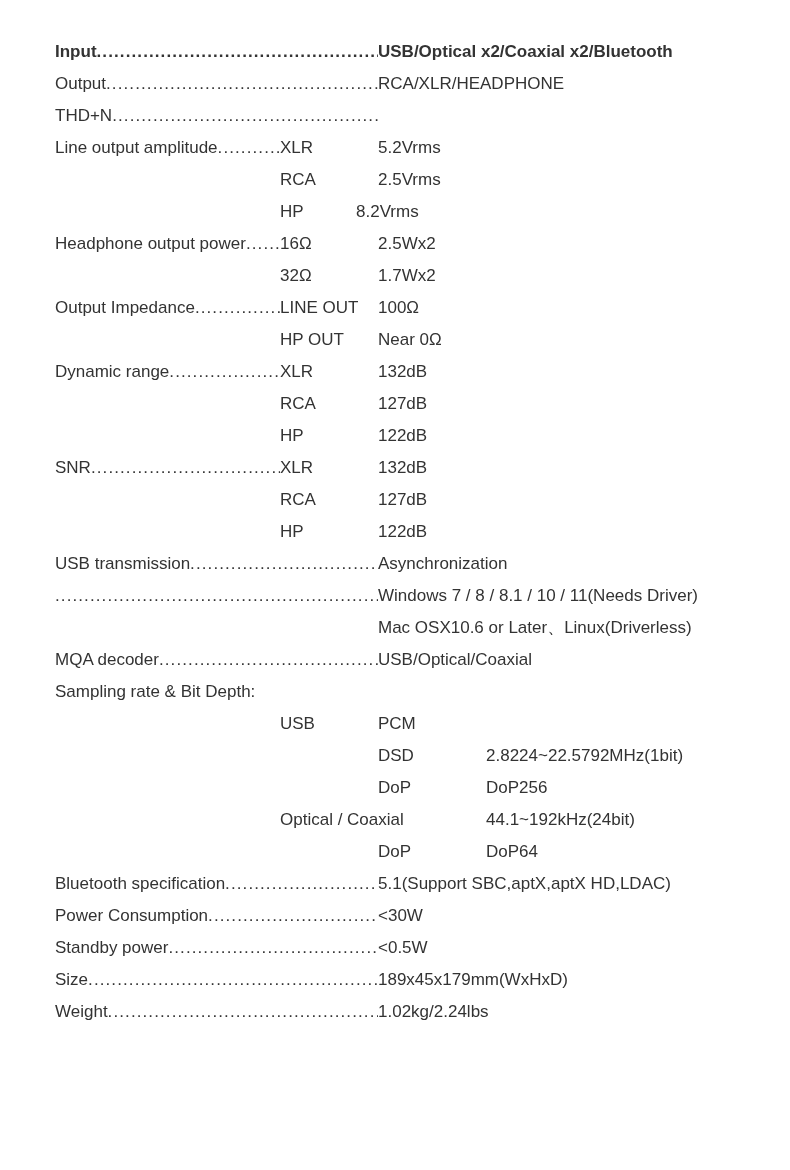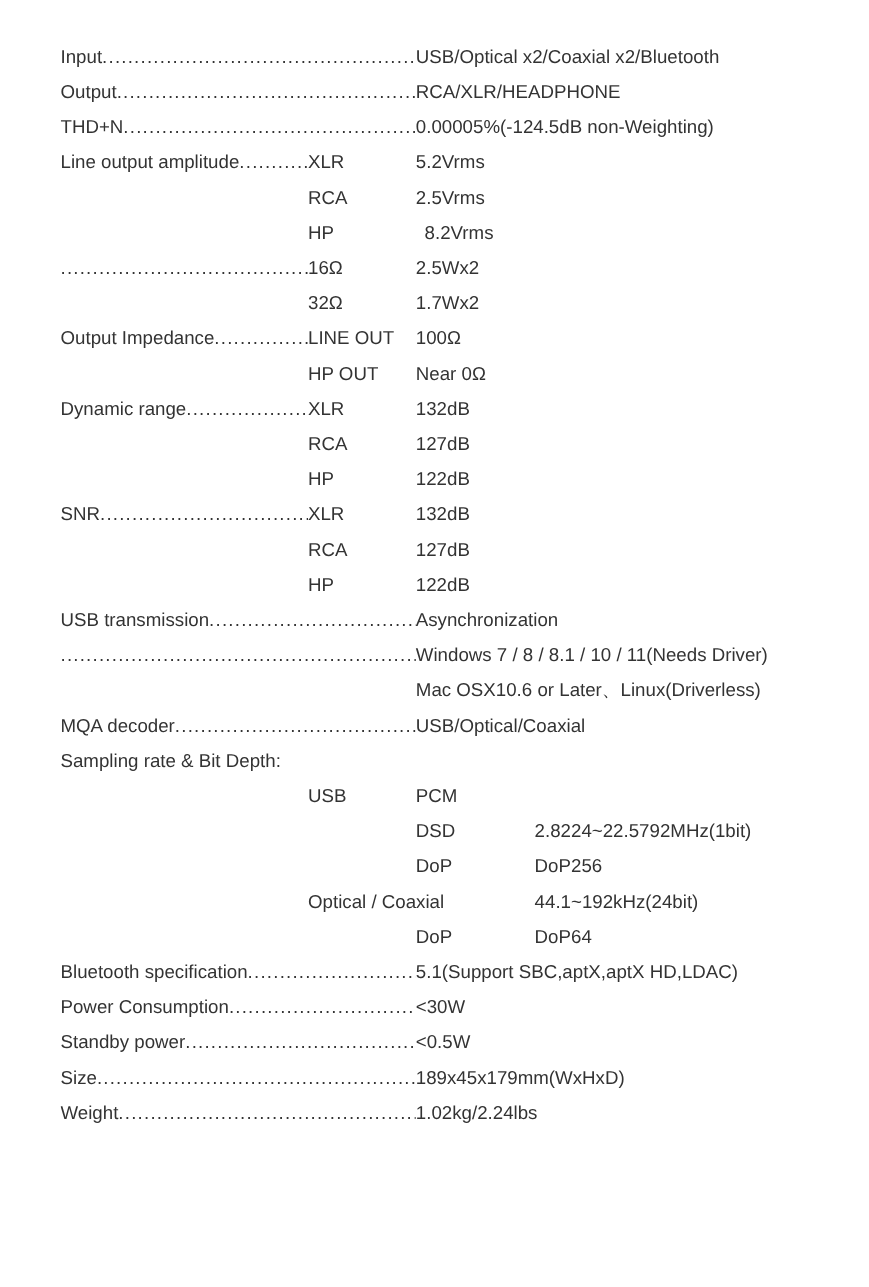--- a/index.html
+++ b/index.html
@@ -36,59 +36,59 @@
     overflow: hidden;
     letter-spacing: 1.1px;
   }
   .cv { position: absolute; top: 0; }
 </style>
 </head>
 <body>
 
 <div class="sheet" style="background: rgb(255, 255, 255); color: rgb(51, 51, 51);">
   <div id="rows">
-      <div class="row" style="top: 36px;">
+      <div class="row" style="top: 36px; font-weight: bold;">
         <span class="lead" style="left: 55px; width: 323px;">
           <span class="label">Input</span>
           <span class="dots">........................................................................................................................................................................................................</span>
         </span>
         <span class="cv" style="left: 378px;">USB/Optical x2/Coaxial x2/Bluetooth</span>
       </div>
       <div class="row" style="top: 68px;">
         <span class="lead" style="left: 55px; width: 323px;">
           <span class="label">Output</span>
           <span class="dots">........................................................................................................................................................................................................</span>
         </span>
         <span class="cv" style="left: 378px;">RCA/XLR/HEADPHONE</span>
       </div>
       <div class="row" style="top: 100px;">
         <span class="lead" style="left: 55px; width: 323px;">
           <span class="label">THD+N</span>
           <span class="dots">........................................................................................................................................................................................................</span>
         </span>
-        <span class="cv" style="left: 378px;">0.00005%(-124.5dB non-Weighting)</span>
       </div>
       <div class="row" style="top: 132px;">
         <span class="lead" style="left: 55px; width: 225px;">
           <span class="label">Line output amplitude</span>
           <span class="dots">........................................................................................................................................................................................................</span>
         </span>
         <span class="cv" style="left: 280px;">XLR</span>
         <span class="cv" style="left: 378px;">5.2Vrms</span>
       </div>
       <div class="row" style="top: 164px;">
         <span class="cv" style="left: 280px;">RCA</span>
         <span class="cv" style="left: 378px;">2.5Vrms</span>
       </div>
       <div class="row" style="top: 196px;">
         <span class="cv" style="left: 280px;">HP</span>
-        <span class="cv" style="left: 386px;">8.2Vrms</span>
+        <span class="cv" style="left: 356px;">8.2Vrms</span>
       </div>
       <div class="row" style="top: 228px;">
         <span class="lead" style="left: 55px; width: 225px;">
+          <span class="label">Headphone output power</span>
           <span class="dots">........................................................................................................................................................................................................</span>
         </span>
         <span class="cv" style="left: 280px;">16Ω</span>
         <span class="cv" style="left: 378px;">2.5Wx2</span>
       </div>
       <div class="row" style="top: 260px;">
         <span class="cv" style="left: 280px;">32Ω</span>
         <span class="cv" style="left: 378px;">1.7Wx2</span>
       </div>
       <div class="row" style="top: 292px;">

